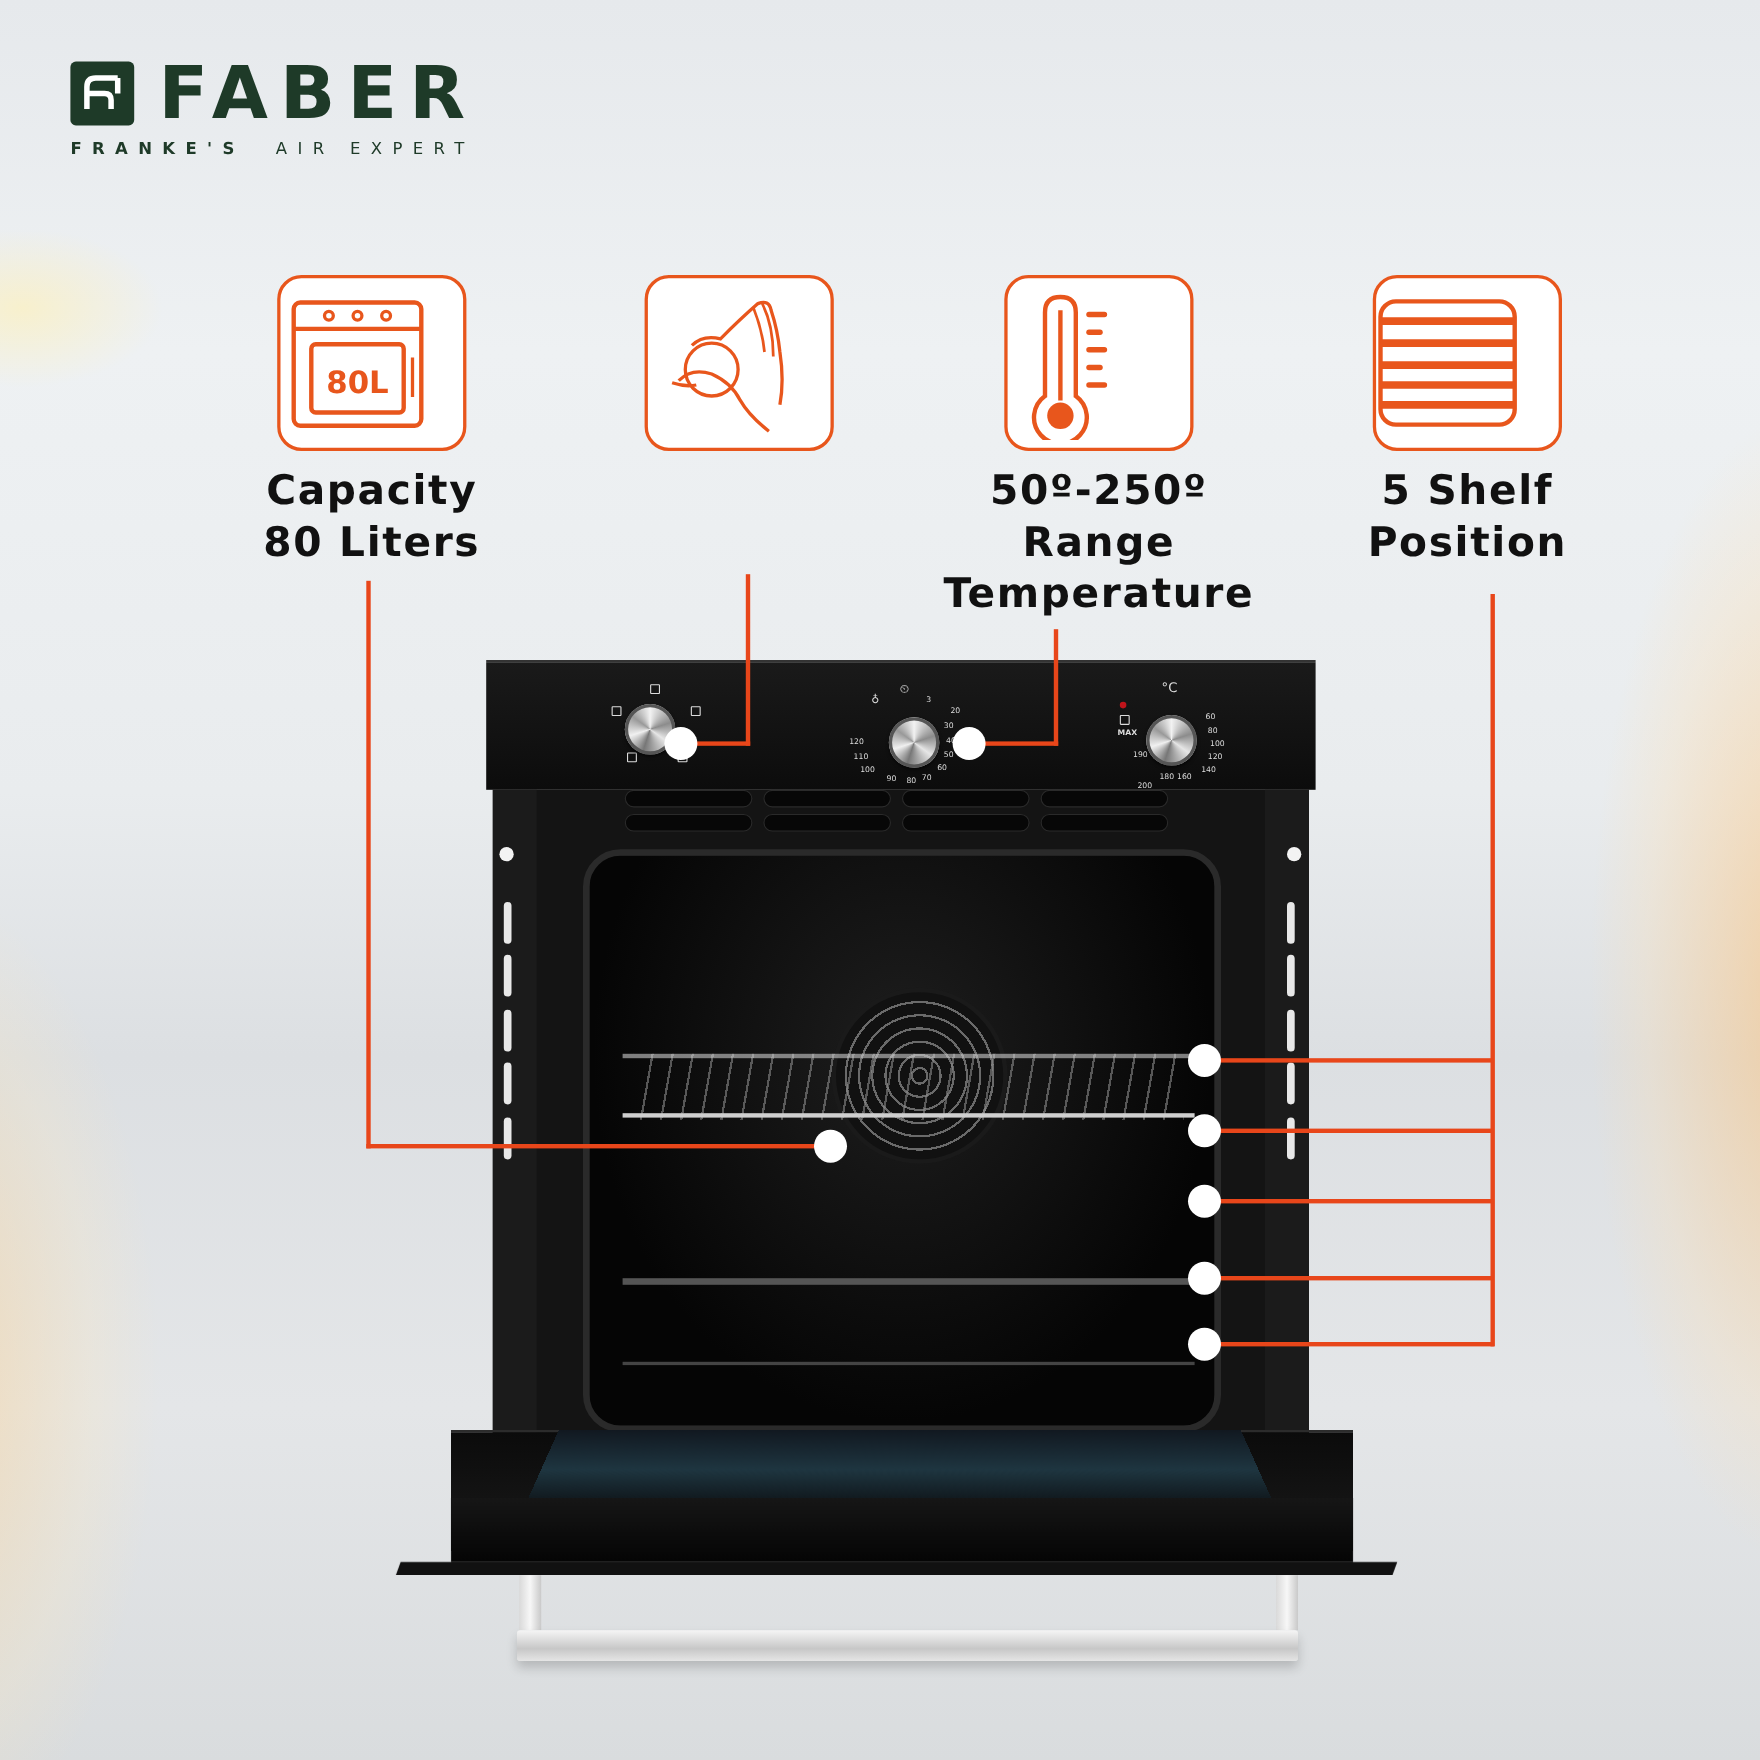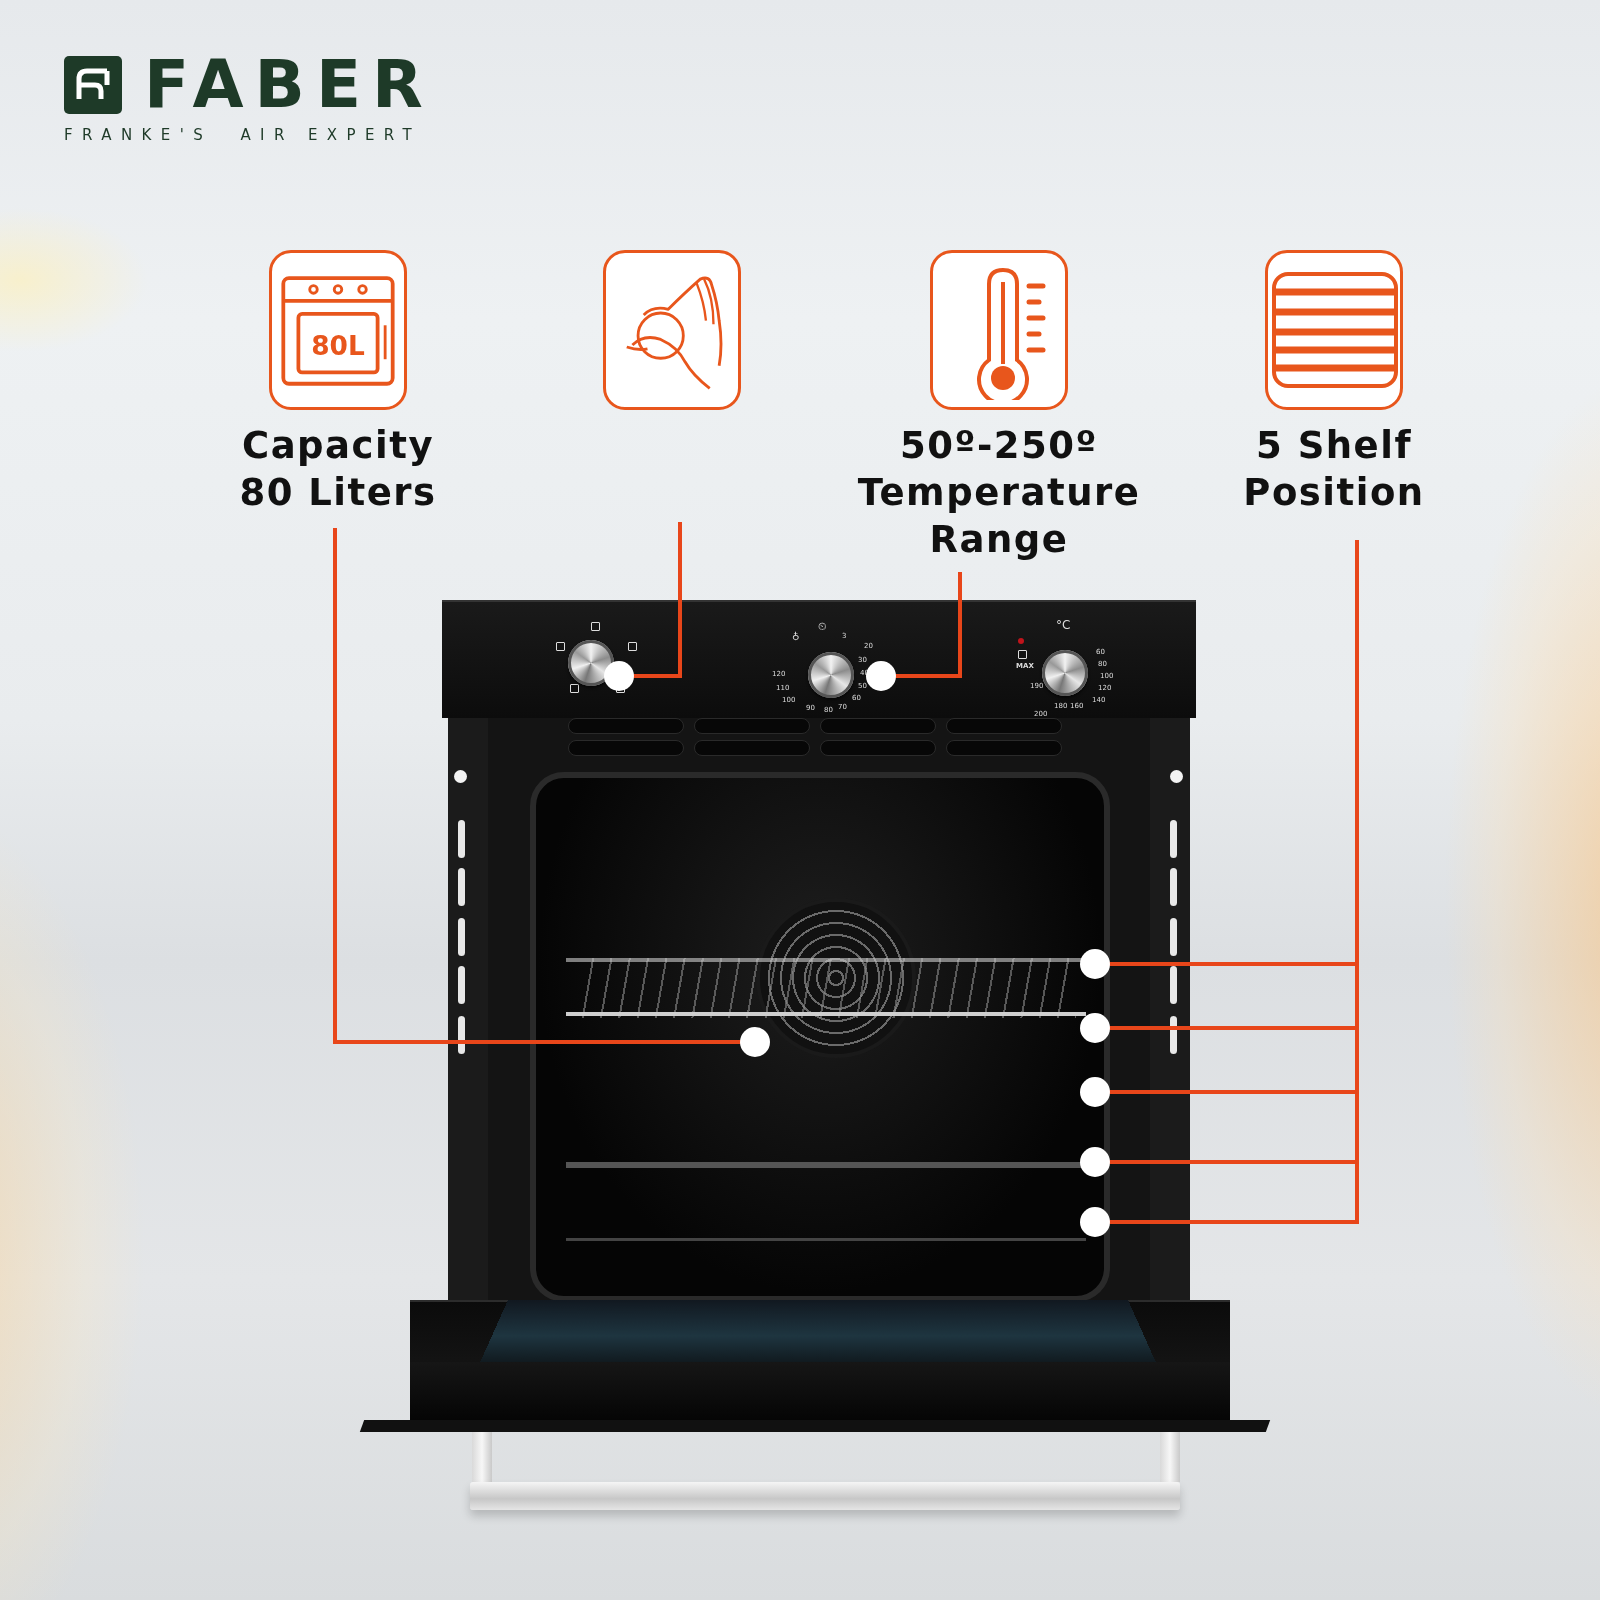--- a/index.html
+++ b/index.html
@@ -19,29 +19,29 @@
   .logo-row { display: flex; align-items: center; }
   .logo-mark {
     width: 58px; height: 58px; background: #1e3a28; border-radius: 5px;
     display: flex; align-items: center; justify-content: center; margin-right: 22px;
   }
   .logo-word {
     font-family: "DejaVu Sans", sans-serif; font-weight: bold;
     font-size: 66px; letter-spacing: 11px; color: #1e3a28; line-height: 58px;
   }
   .logo-tag { margin-top: 12px; font-size: 15px; letter-spacing: 9.4px; color: #1e3a28; white-space: nowrap; }
-  .logo-tag b { font-weight: normal; margin-top: 29px; }
+  .logo-tag b { font-weight: bold; margin-top: 29px; }
   .logo-tag span.light { font-weight: normal; }
 
   
   .feature { position: absolute; width: 300px; text-align: center; }
   .feature-icon {
-    width: 138px; height: 160px; margin: 0 auto;
+    width: 172px; height: 160px; margin: 0 auto;
     background: #fff; border: 3px solid #e8561c; border-radius: 22px;
-    display: flex; align-items: center; justify-content: flex-end;
+    display: flex; align-items: center; justify-content: flex-start;
   }
   .feature-label {
     margin-top: 12px; font-weight: bold; font-size: 37px; line-height: 47px;
     color: #111; letter-spacing: 1.5px;
   }
 
   
   .line { position: absolute; background: #e8461a; }
   .dot { position: absolute; width: 30px; height: 30px; background: #fff; border-radius: 50%; }
 
@@ -163,22 +163,22 @@
       <circle cx="48" cy="118" r="12" fill="#e8561c"></circle>
       <line x1="74" y1="26" x2="88" y2="26" stroke="#e8561c" stroke-width="5" stroke-linecap="round"></line>
       <line x1="74" y1="42" x2="84" y2="42" stroke="#e8561c" stroke-width="5" stroke-linecap="round"></line>
       <line x1="74" y1="58" x2="88" y2="58" stroke="#e8561c" stroke-width="5" stroke-linecap="round"></line>
       <line x1="74" y1="74" x2="84" y2="74" stroke="#e8561c" stroke-width="5" stroke-linecap="round"></line>
       <line x1="74" y1="90" x2="88" y2="90" stroke="#e8561c" stroke-width="5" stroke-linecap="round"></line>
     </svg>
   </div>
   <div class="feature-label">
     <div>50º-250º</div>
+    <div>Range</div>
     <div>Temperature</div>
-    <div>Range</div>
   </div>
 </div>
 
 <div class="feature" style="left:1184px; top:250px;">
   <div class="feature-icon">
     <svg width="130" height="120" viewBox="0 0 130 120">
       <rect x="4" y="4" width="122" height="112" rx="14" fill="none" stroke="#e8561c" stroke-width="4"></rect>
       <line x1="4" y1="22" x2="126" y2="22" stroke="#e8561c" stroke-width="7"></line>
       <line x1="4" y1="42" x2="126" y2="42" stroke="#e8561c" stroke-width="7"></line>
       <line x1="4" y1="62" x2="126" y2="62" stroke="#e8561c" stroke-width="7"></line>

